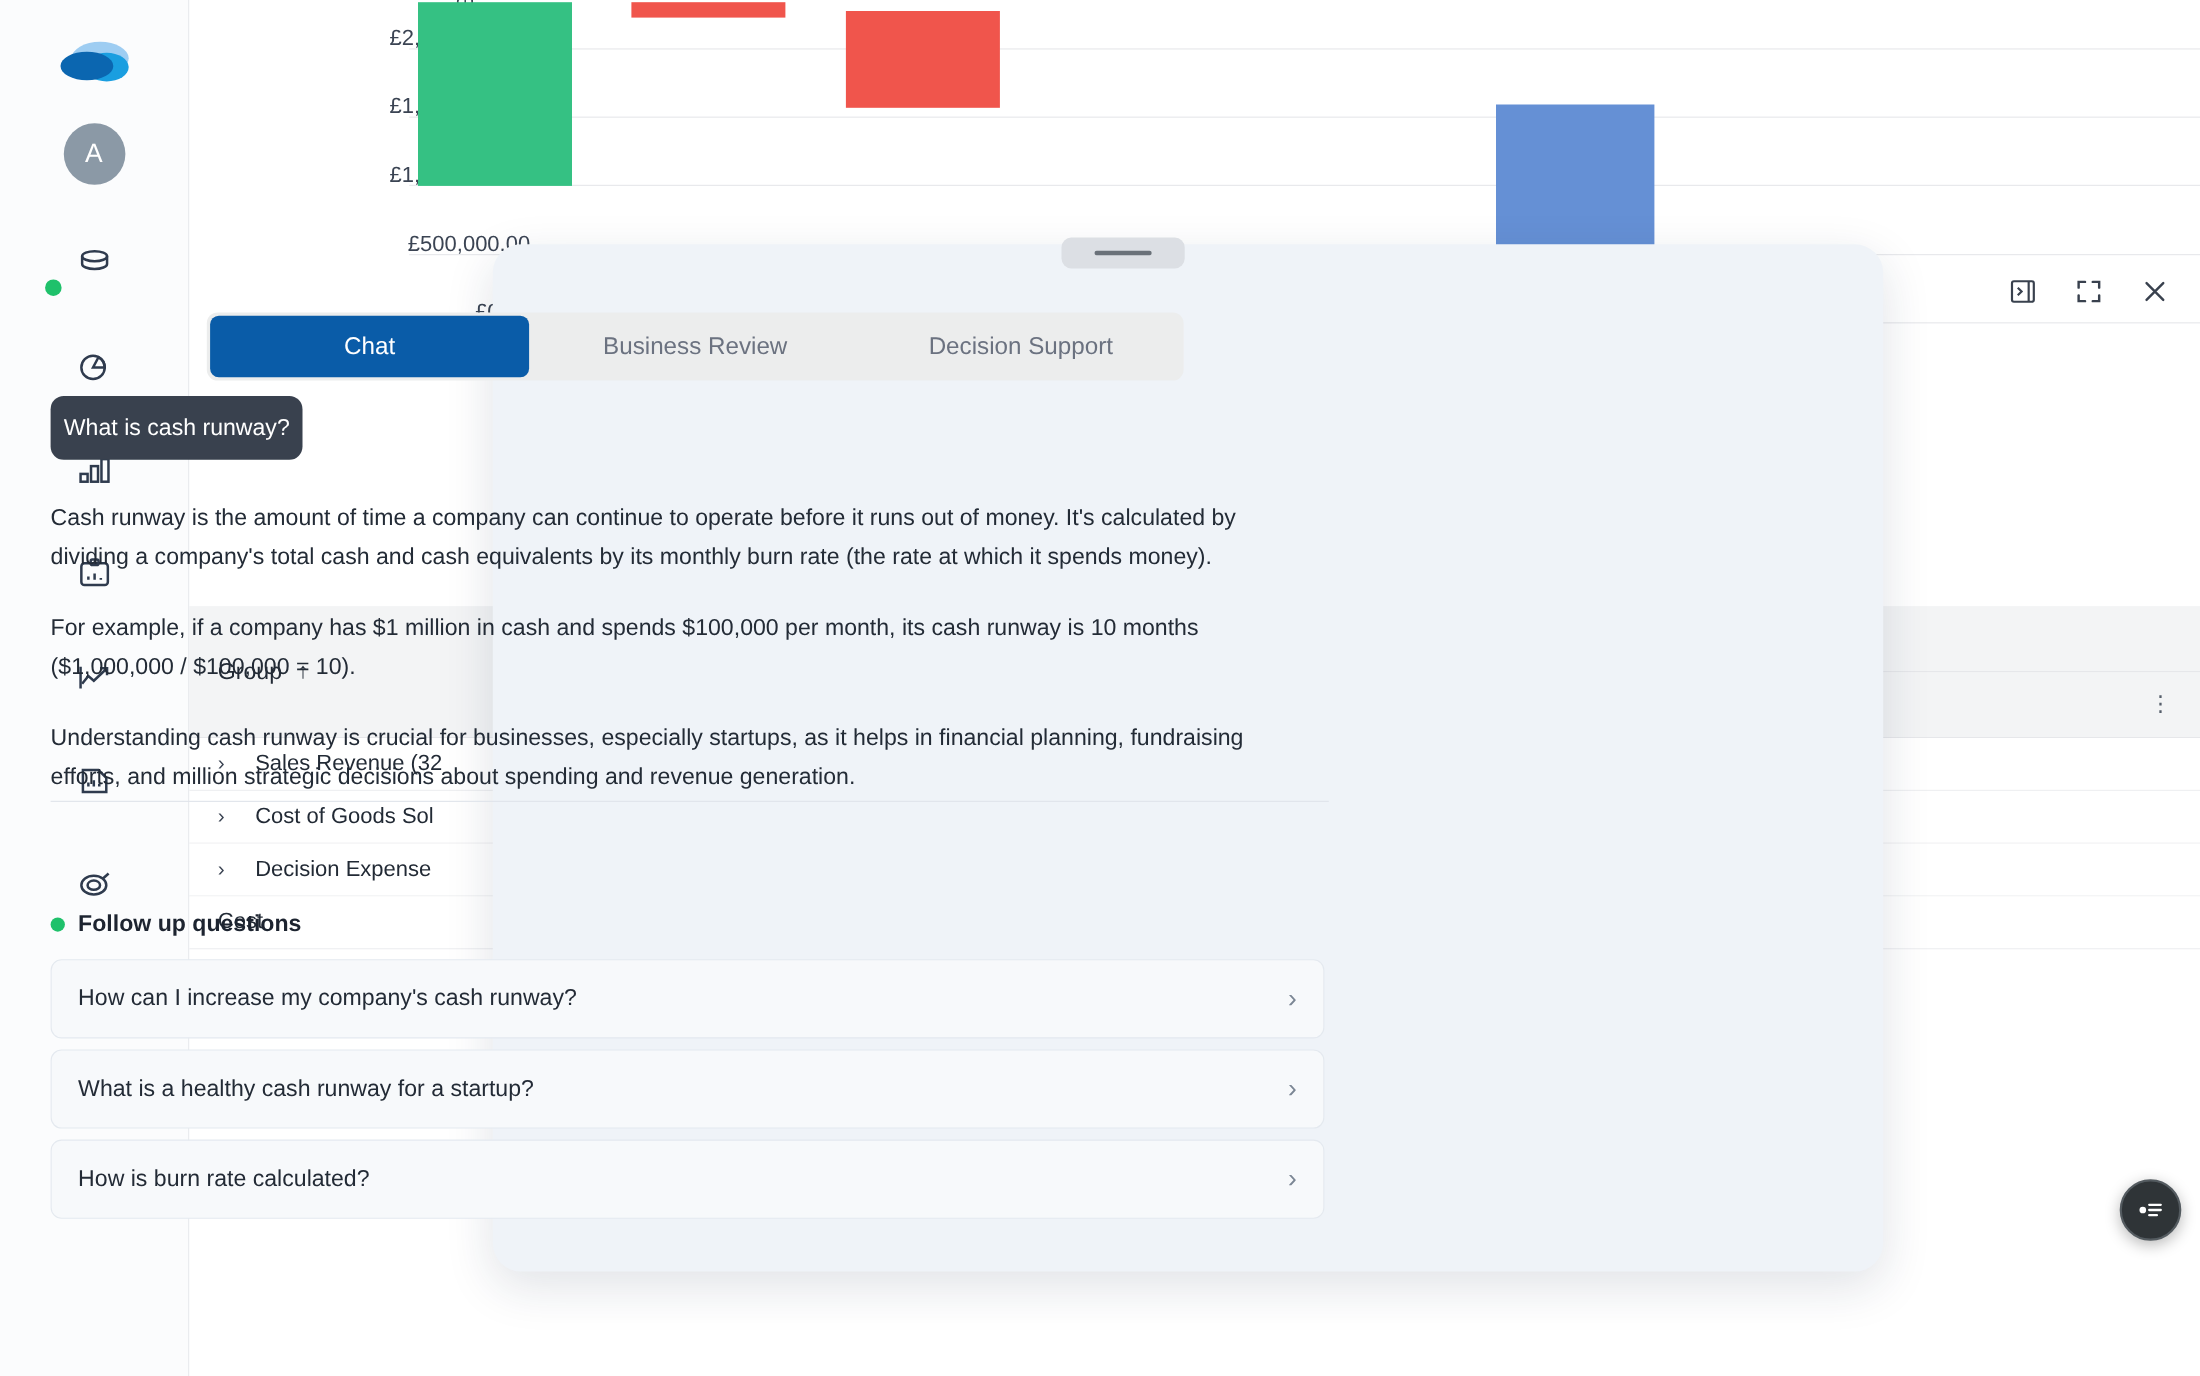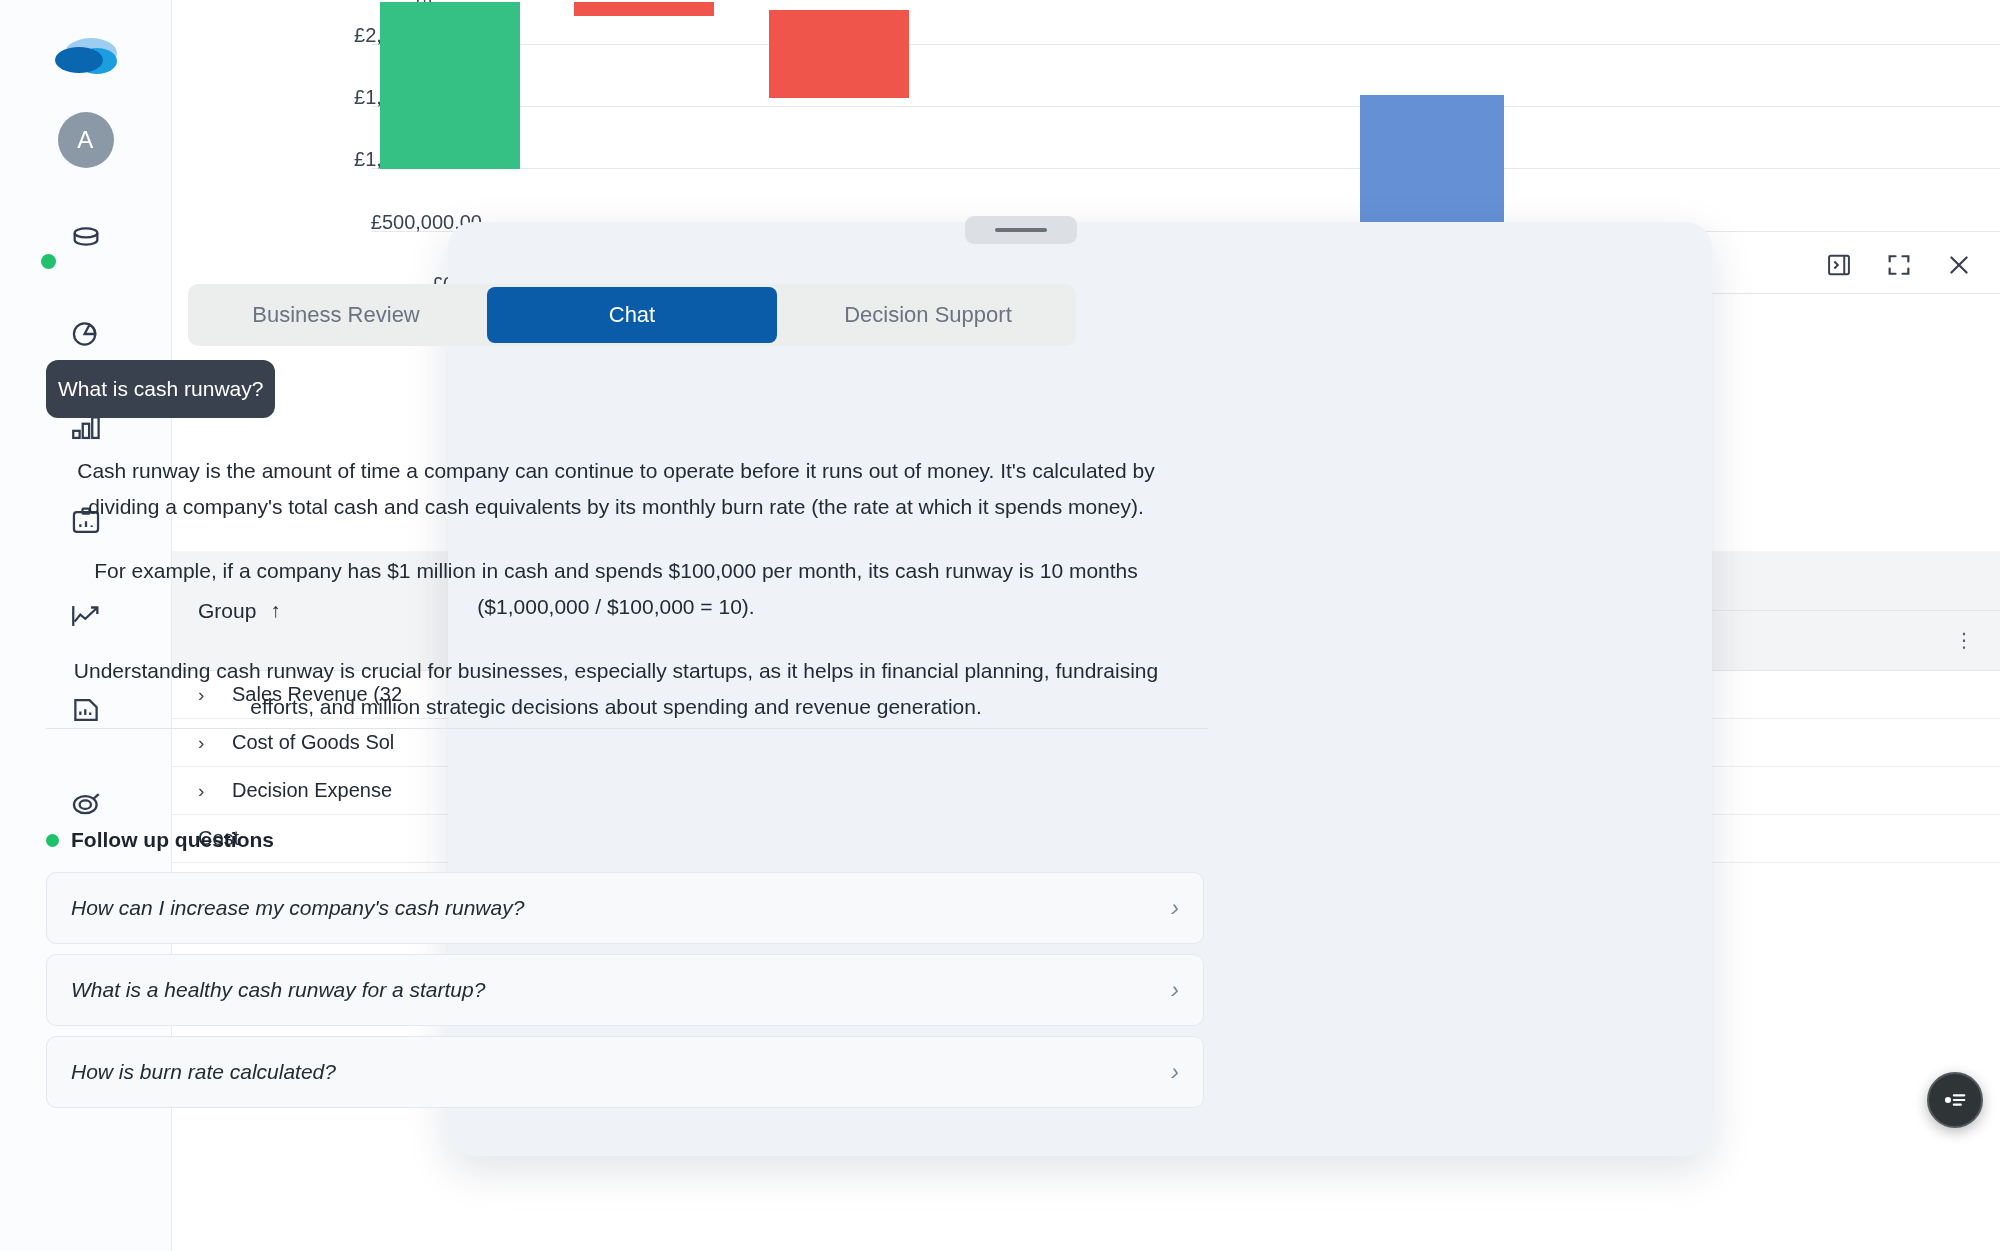--- a/index.html
+++ b/index.html
@@ -151,39 +151,39 @@
   .user-bubble {
     position: absolute; left: 46px; top: 360px;
     background: #39414e; color: #fff;
     padding: 17px 12px; border-radius: 12px;
     font-size: 21px; z-index: 21;
   }
   .answer {
     position: absolute; left: 46px; top: 453px; width: 1140px;
     font-size: 21px; line-height: 36px; color: #232b36; z-index: 21;
   }
-  .answer p { margin-bottom: 28px; text-align: center; }
+  .answer p { margin-bottom: 28px; }
 
   .divider {
     position: absolute; left: 46px; top: 728px; width: 1162px;
     height: 1px; background: #dfe4ea; z-index: 21;
   }
   .fu-head {
     position: absolute; left: 46px; top: 828px;
     display: flex; align-items: center; gap: 12px; z-index: 21;
   }
   .fu-dot { width: 13px; height: 13px; border-radius: 50%; background: #1fc16b; }
   .fu-title { font-size: 21px; font-weight: bold; color: #1d2430; }
 
   .fu-list { position: absolute; left: 46px; top: 872px; width: 1158px; z-index: 21; }
   .fu-card {
     background: #f7f9fb; border: 1px solid #e4e9ef; border-radius: 10px;
     height: 72px; margin-bottom: 10px;
     display: flex; align-items: center; justify-content: space-between;
-    padding: 0 24px; font-size: 21px; color: #232b36; cursor: pointer; font-style: italic;
+    padding: 0 24px; font-size: 21px; color: #232b36; cursor: pointer;
   }
   .fu-chev { color: #7b8694; font-size: 24px; }
 
   
   .composer {
     position: absolute; left: 448px; top: 1178px;
     width: 1264px; height: 73px;
     background: #eff3f8; border-radius: 26px 26px 0 0;
     display: flex; align-items: center; z-index: 25;
     box-shadow: 0 -6px 20px rgba(25,40,70,.06);
@@ -371,22 +371,22 @@
       </svg>
     </div>
     <div class="hd-ico">
       <svg width="28" height="28" viewBox="0 0 24 24" fill="none" stroke="#39414e" stroke-width="1.9" stroke-linecap="round">
         <path d="M5.5 5.5l13 13M18.5 5.5l-13 13"></path>
       </svg>
     </div>
   </div>
 
   <div class="tabs">
+    <div class="tab active">Chat</div>
     <div class="tab">Business Review</div>
-    <div class="tab active">Chat</div>
     <div class="tab">Decision Support</div>
   </div>
 
   <div class="user-bubble">What is cash runway?</div>
 
   <div class="answer">
     <p>Cash runway is the amount of time a company can continue to operate before it runs out of money. It's calculated by dividing a company's total cash and cash equivalents by its monthly burn rate (the rate at which it spends money).</p>
     <p>For example, if a company has $1 million in cash and spends $100,000 per month, its cash runway is 10 months ($1,000,000 / $100,000 = 10).</p>
     <p>Understanding cash runway is crucial for businesses, especially startups, as it helps in financial planning, fundraising efforts, and million strategic decisions about spending and revenue generation.</p>
   </div>

